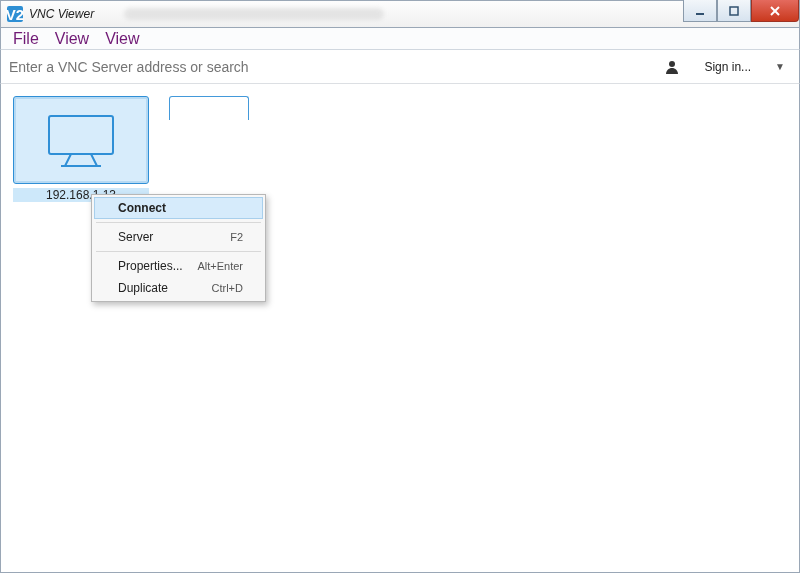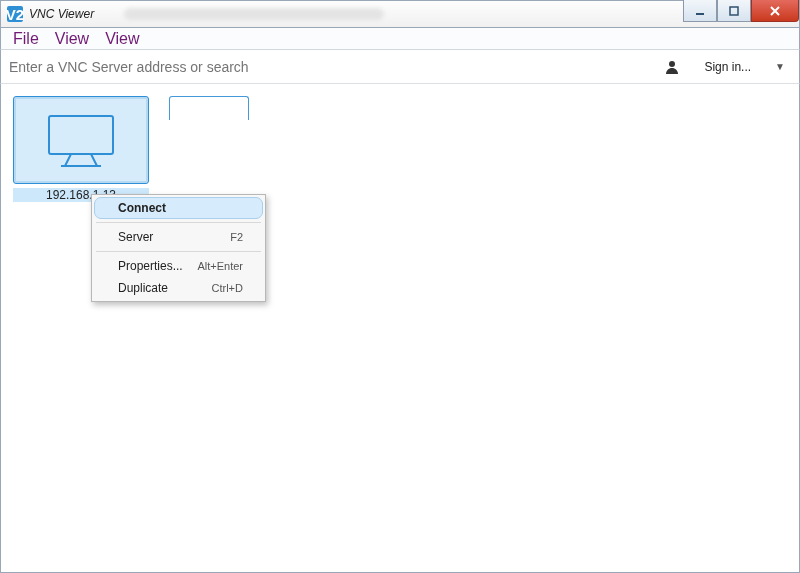--- a/index.html
+++ b/index.html
@@ -35,21 +35,21 @@
 .conn.sel .thumb { background:#d7ecfb; box-shadow:0 0 0 2px rgba(47,143,214,.2) inset; }
 .conn .label { font-size:12px; color:#222; margin-top:4px; white-space:nowrap; overflow:hidden; text-overflow:ellipsis; }
 .conn.sel .label { background:#cde8fa; }
 .monitor { stroke:#2f8fd6; fill:none; stroke-width:2; }
 
 .conn.partial .thumb { border:1px solid #2f8fd6; background:#fff; }
 .conn.partial { opacity:.9; }
 
 
 .ctxmenu { position:absolute; left:90px; top:110px; width:175px; background:#f7f7f7; border:1px solid #b7b7b7; box-shadow:2px 3px 6px rgba(0,0,0,.25); padding:2px; }
-.ctxmenu .row { height:22px; display:flex; align-items:center; font-size:12px; color:#222; padding:0 10px 0 24px; cursor:default; position:relative;border-radius:7px; }
+.ctxmenu .row { height:22px; display:flex; align-items:center; font-size:12px; color:#222; padding:0 10px 0 24px; cursor:default; position:relative; }
 .ctxmenu .row.sel { background:#d6ebfb; border:1px solid #a8cfec; padding-left:23px; padding-right:9px; height:22px; }
 .ctxmenu .row .shortcut { position:absolute; right:20px; color:#555; font-size:11px; }
 .ctxmenu .sep { height:1px; background:#d8d8d8; margin:3px 2px; }
 .ctxmenu .row strong { font-weight:600; }
 </style>
 </head>
 <body>
 
 <div class="titlebar">
   <div class="app-icon">V2</div>

